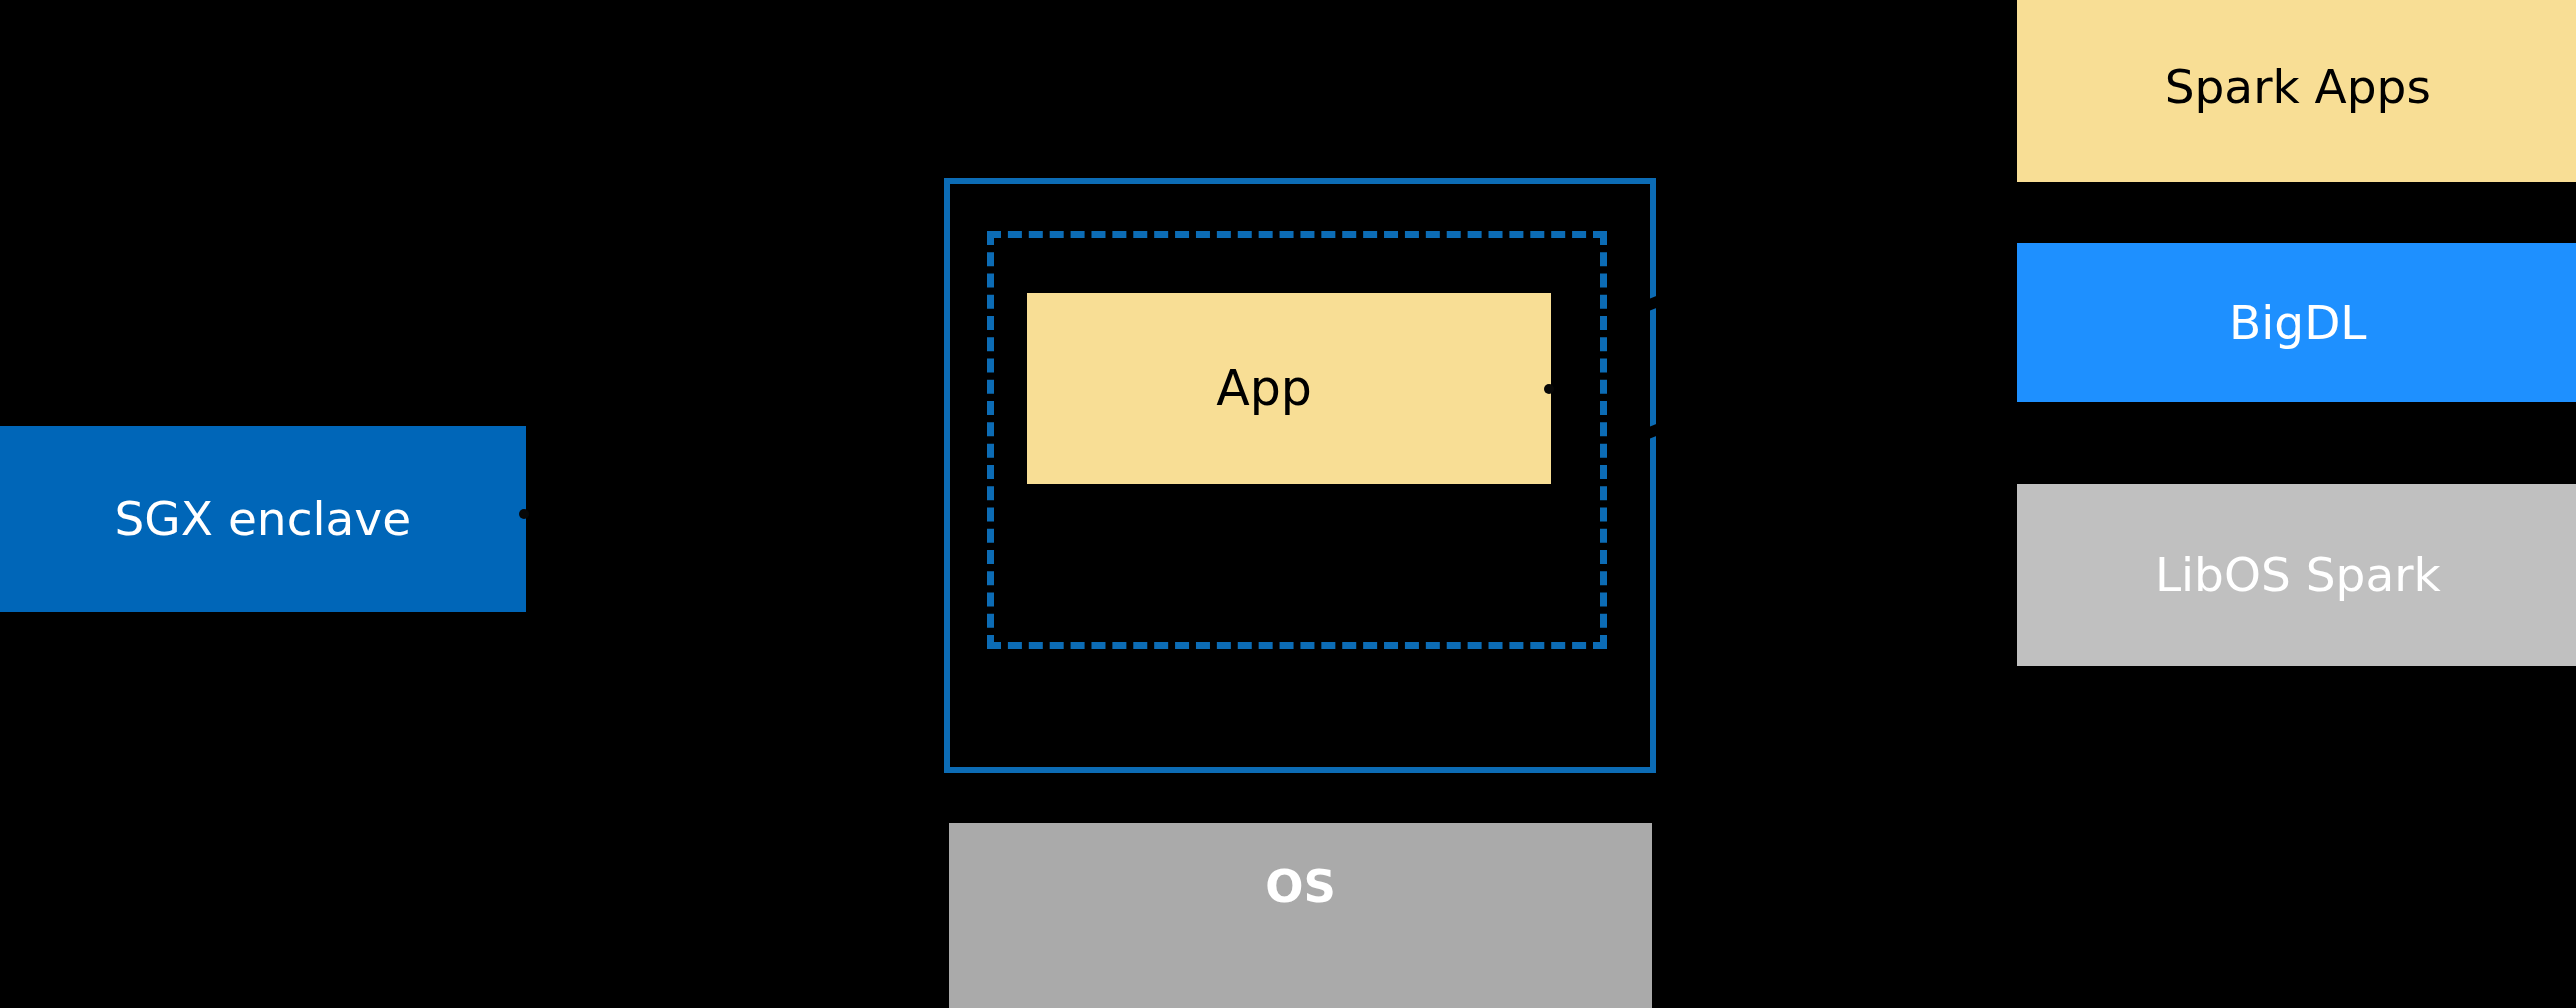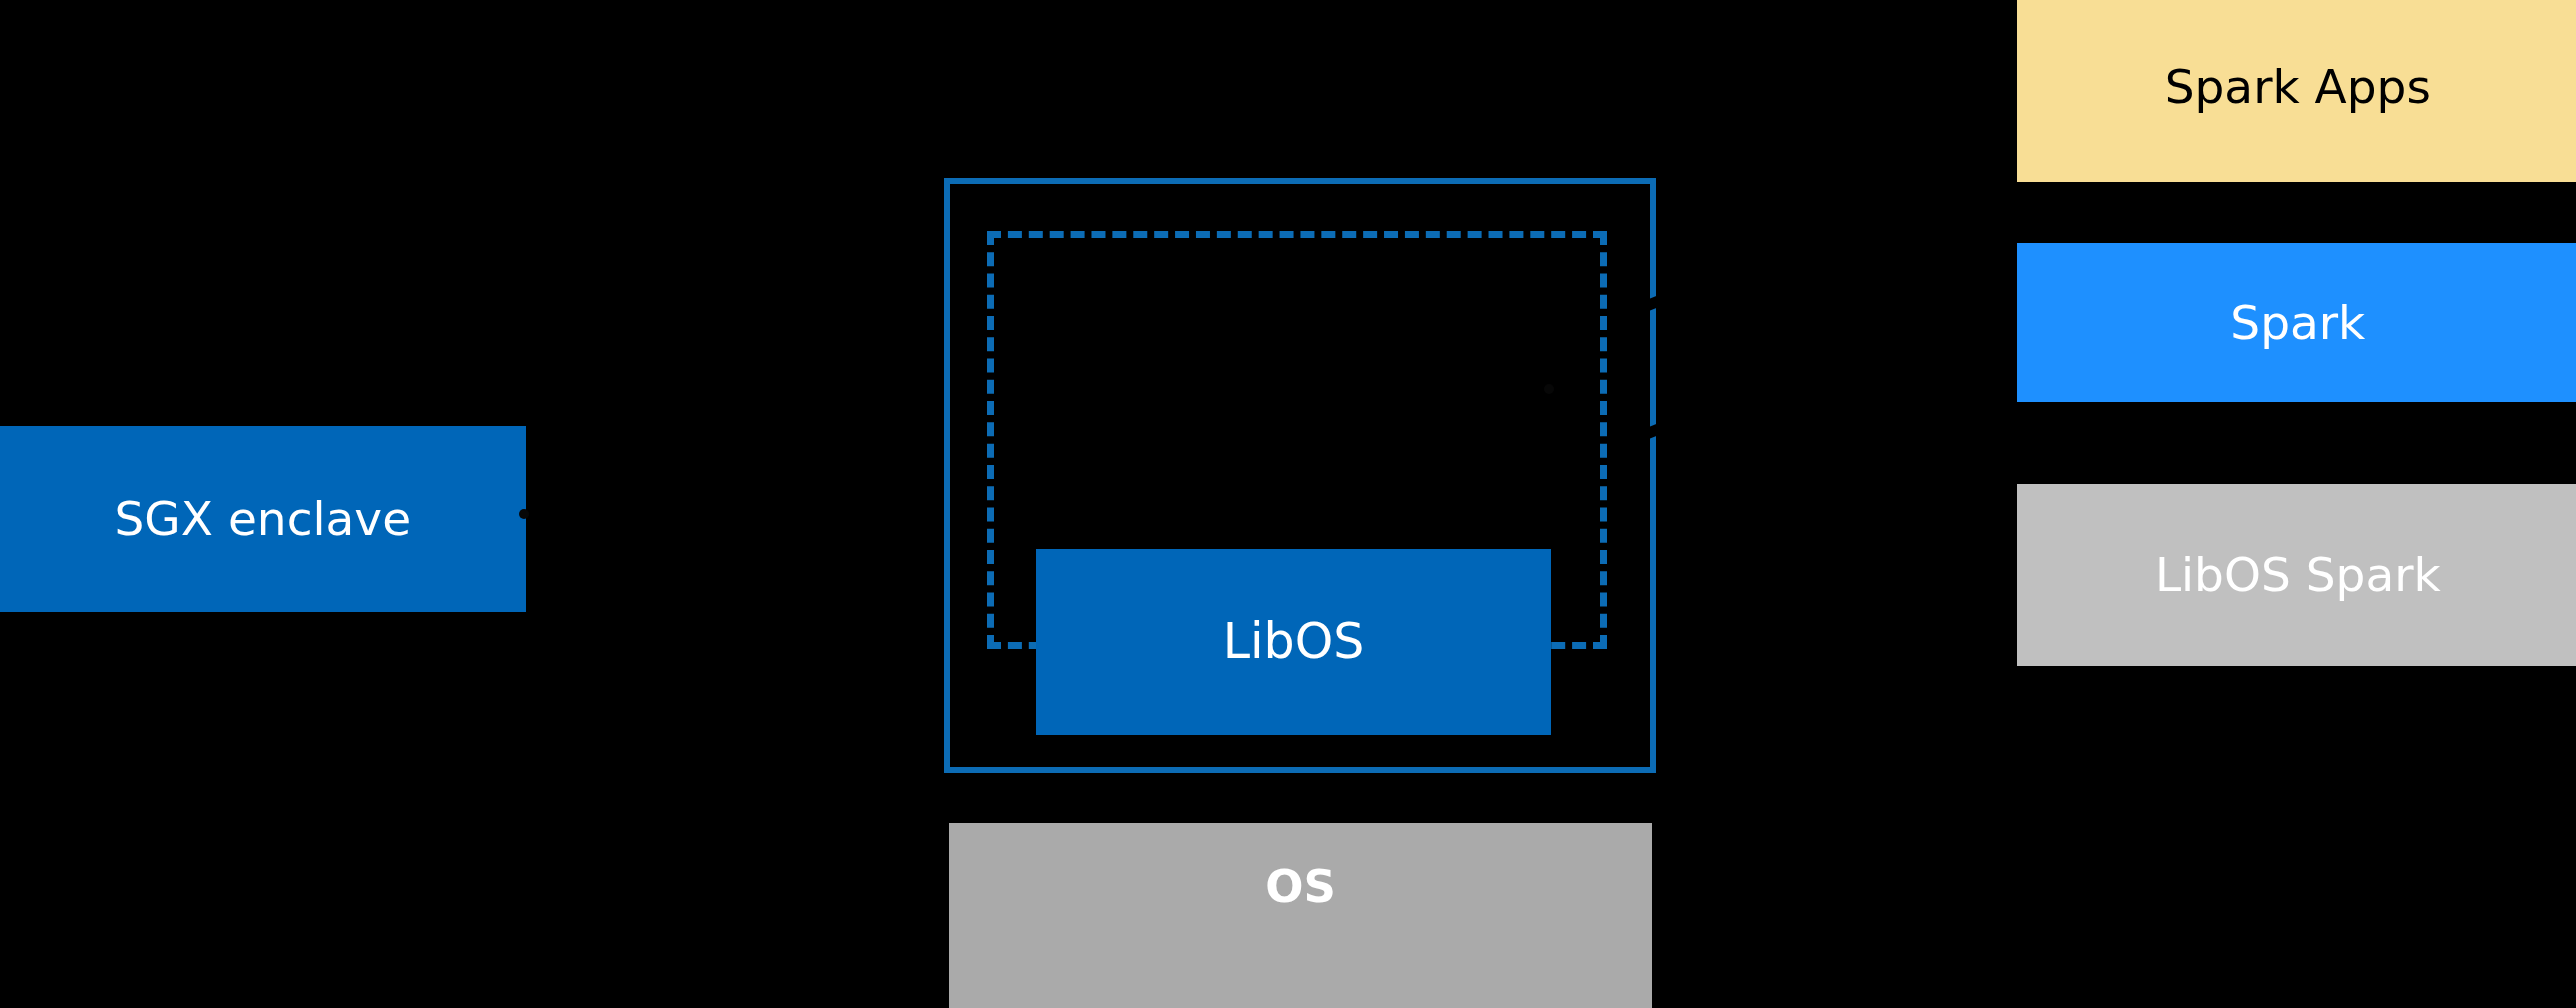--- a/index.html
+++ b/index.html
@@ -162,36 +162,36 @@
     <span class="lbl">SGX enclave</span>
   </div>
   <span class="leader-dot" id="leader-dot-sgx"></span>
 
   <div id="enclave-outer-rect"></div>
   <span class="rect-notch" id="notch-a"></span>
   <span class="rect-notch" id="notch-b"></span>
 
   <div id="enclave-dashed-rect"></div>
 
+  <div class="box" id="app-box">
+    <span class="lbl">App</span>
+  </div>
   <span class="leader-dot" id="leader-dot-app"></span>
 
-  <div class="box" id="libos-box">
-    <span class="lbl">LibOS</span>
-  </div>
 
   <div class="box" id="os-box">
     <span class="lbl">OS</span>
   </div>
 
   <div class="box" id="user-apps-box">
     <span class="lbl">Spark Apps</span>
   </div>
 
   <div class="box" id="bigdl-box">
-    <span class="lbl">Spark</span>
+    <span class="lbl">BigDL</span>
   </div>
 
   <div class="box" id="apache-spark-box">
     <span class="lbl">LibOS Spark</span>
   </div>
 
 </div>
 
 
 </body></html>

